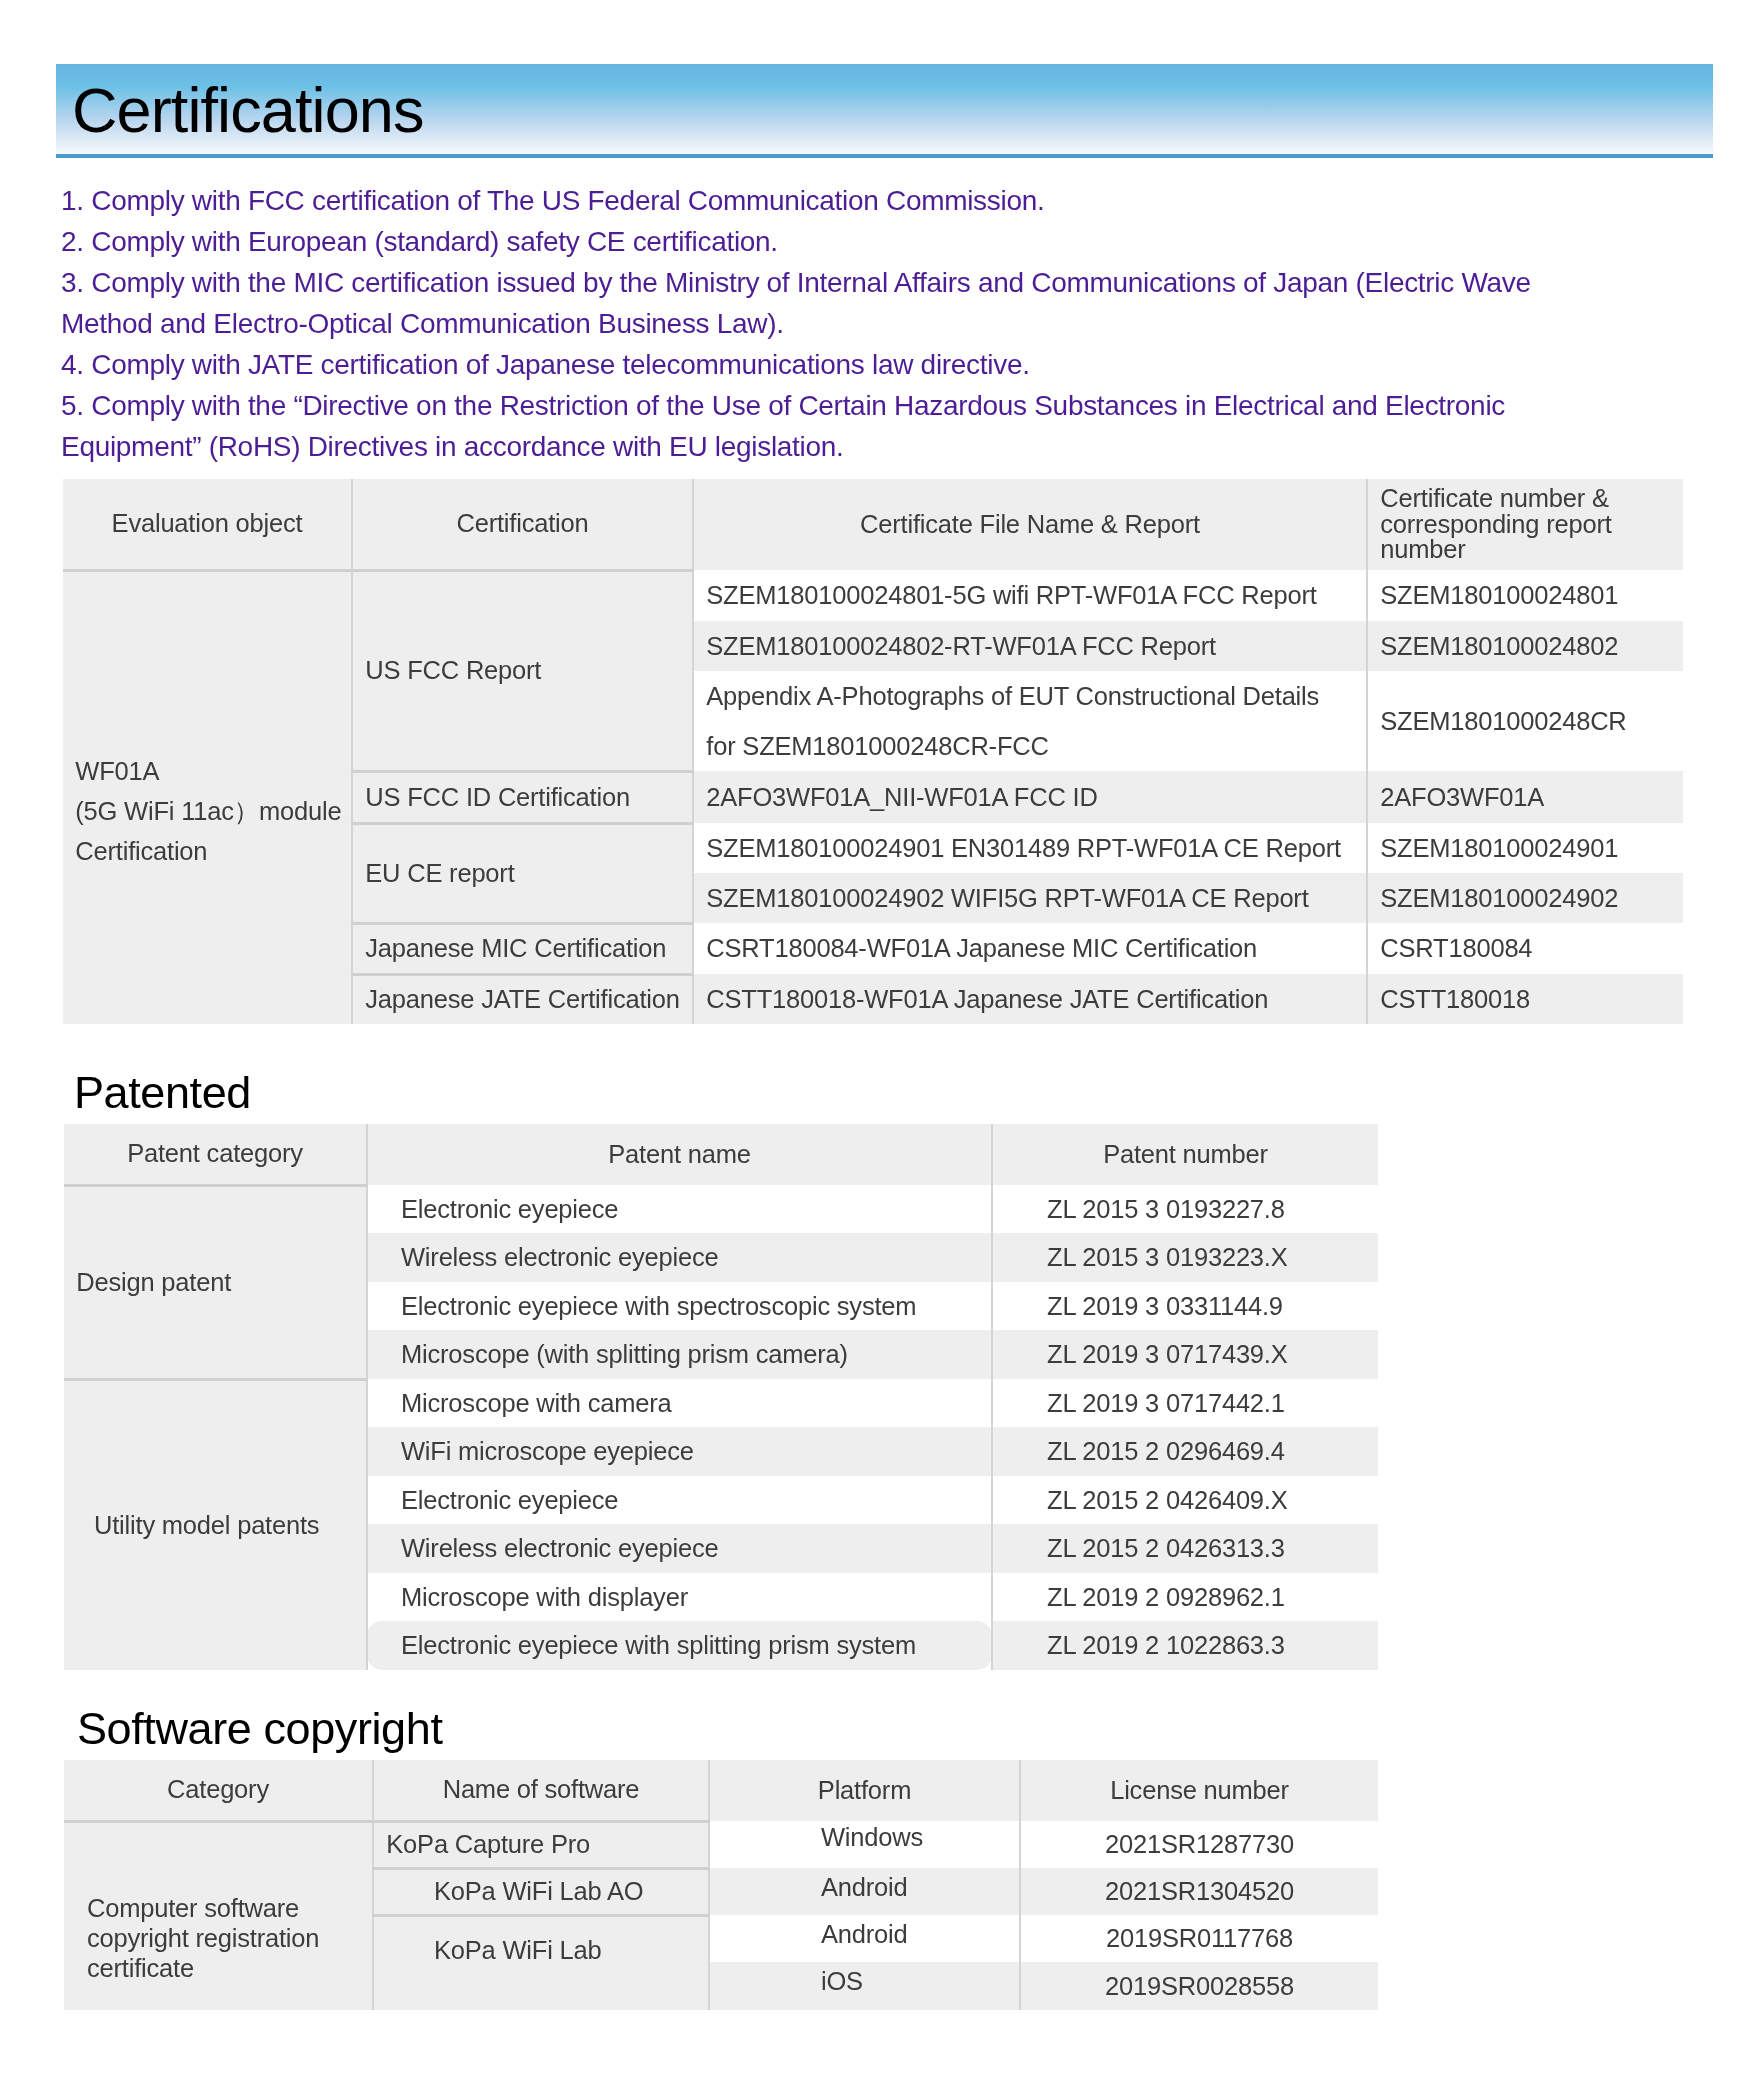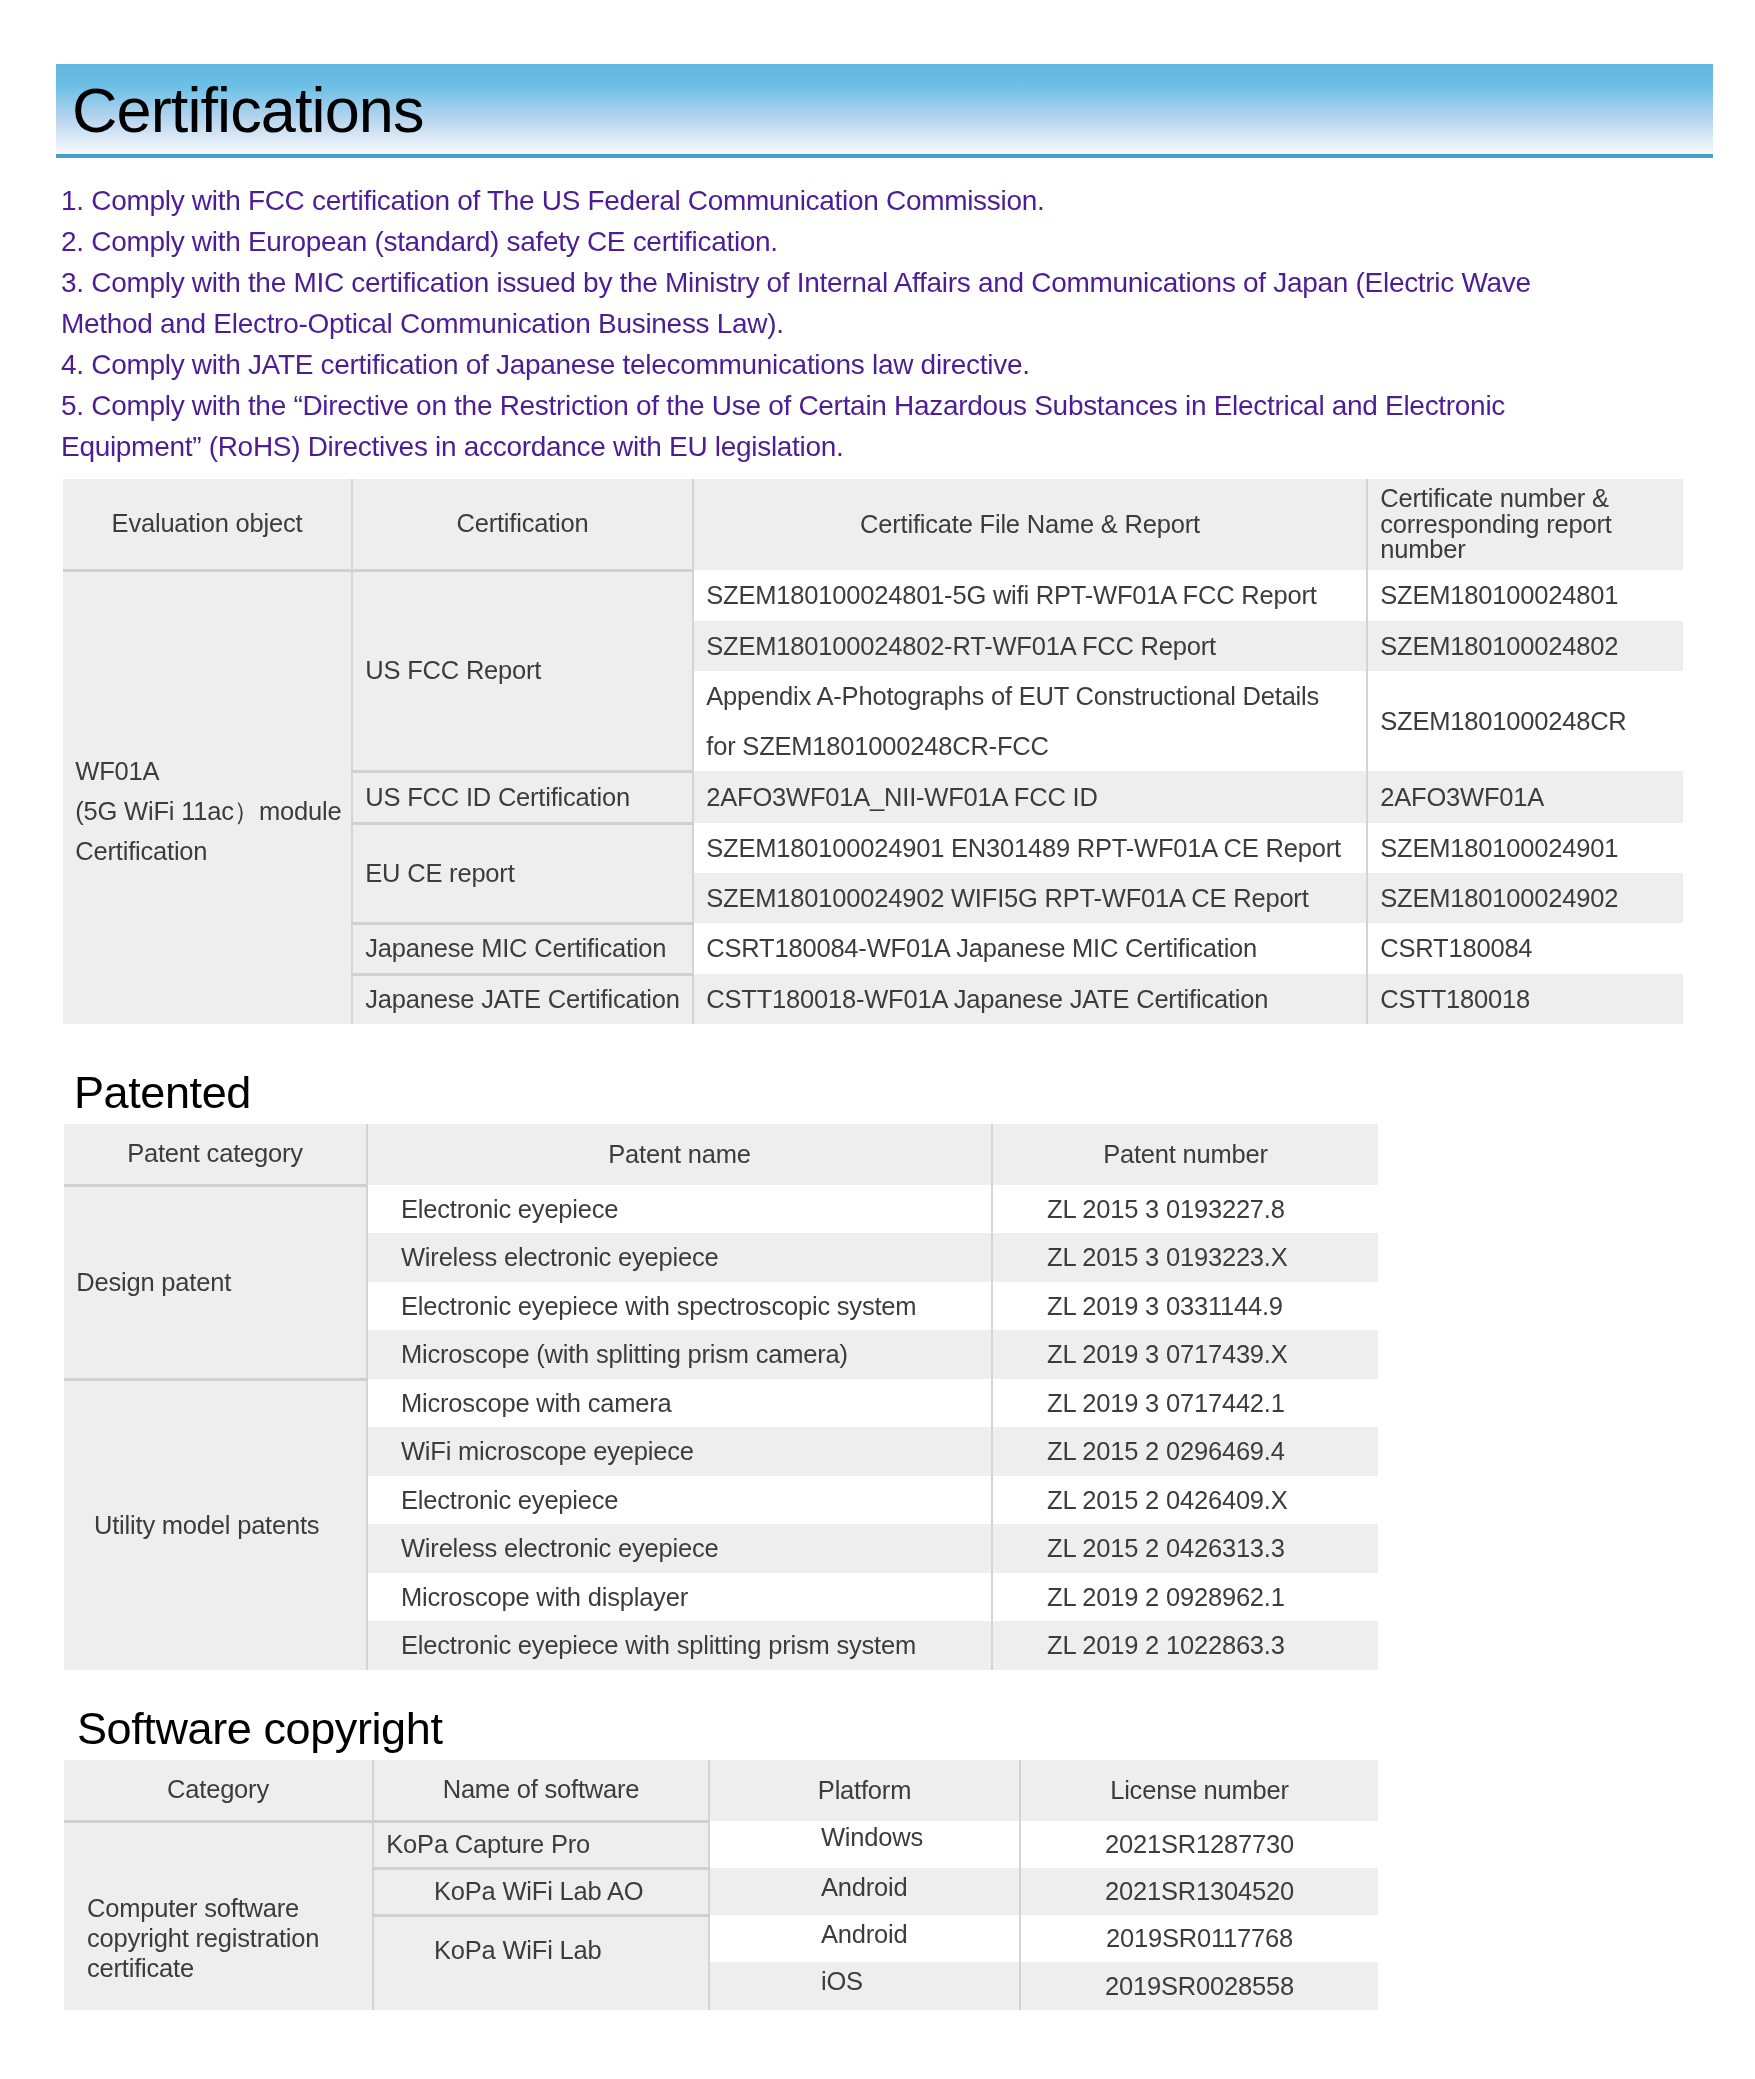--- a/index.html
+++ b/index.html
@@ -144,21 +144,21 @@
   </tr>
   <tr style="height:49px">
     <td class="g bl" style="padding-left:33px;">Wireless electronic eyepiece</td>
     <td class="g bl" style="padding-left:54px;">ZL 2015 2 0426313.3</td>
   </tr>
   <tr style="height:48px">
     <td class="w bl" style="padding-left:33px;">Microscope with displayer</td>
     <td class="w bl" style="padding-left:54px;">ZL 2019 2 0928962.1</td>
   </tr>
   <tr style="height:49px">
-    <td class="g bl" style="padding-left:33px;">Electronic eyepiece with splitting prism system</td>
+    <td class="g bl" style="padding-left:33px;border-radius:15px;">Electronic eyepiece with splitting prism system</td>
     <td class="g bl" style="padding-left:54px;">ZL 2019 2 1022863.3</td>
   </tr>
 </tbody>
   </table>
 
 <div class="sec-title" style="left:77px; top:1703px;">Software copyright</div>
 <table style="left:64px; top:1760px; width:1314px;">
   <colgroup>
       <col style="width:309px">
       <col style="width:336px">

